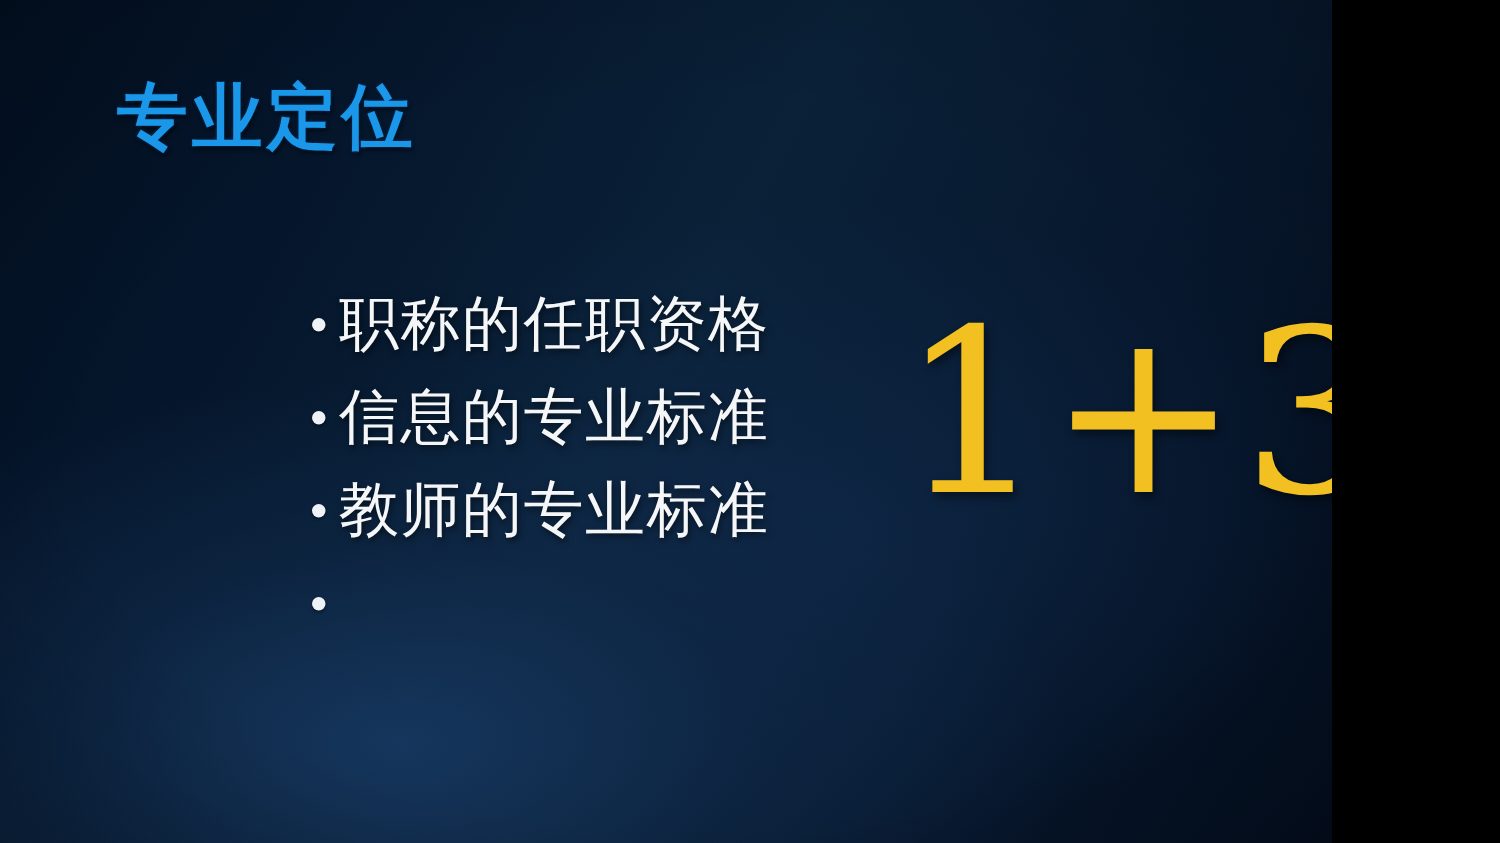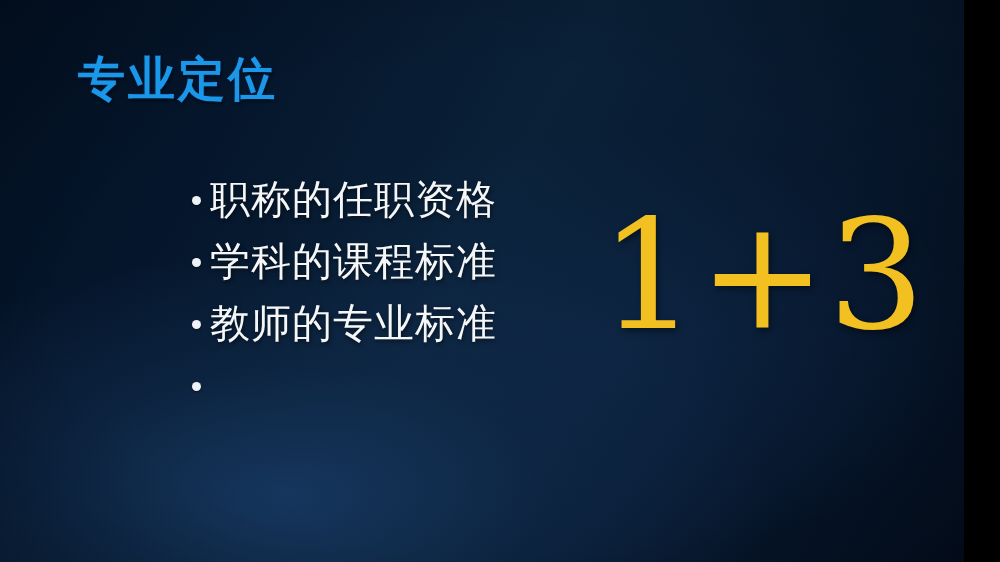--- a/index.html
+++ b/index.html
@@ -2,21 +2,21 @@
 <html><head>
 <meta charset="utf-8">
 <style>
   html, body {
     margin: 0;
     padding: 0;
     background: #000;
   }
   #slide {
     position: relative;
-    width: 964px;
+    width: 888px;
     height: 562px;
     overflow: hidden;
     font-family: "DejaVu Sans", "Liberation Sans", sans-serif;
     background-color: #081c33;
     background-image:
       radial-gradient(ellipse 70% 60% at 30% 88%, rgba(22,55,95,0.95) 0%, rgba(16,42,74,0.55) 38%, rgba(8,26,48,0.0) 72%),
       radial-gradient(ellipse 55% 55% at 62% 62%, rgba(18,46,82,0.55) 0%, rgba(10,30,54,0.0) 70%),
       linear-gradient(118deg, #021022 0%, #05162c 22%, #0a2138 48%, #07182e 72%, #030d1d 100%);
   }
   
@@ -39,21 +39,21 @@
     text-shadow: 0 0 2px rgba(10,60,110,0.85), 1px 2px 3px rgba(0,0,0,0.55);
     white-space: nowrap;
     line-height: 1.15;
   }
 
   #bullets {
     position: absolute;
     left: 192px;
     top: 168px;
     list-style: none;
-    margin: 0;
+    margin: 16px;
     padding: 0;
   }
   #bullets li {
     display: flex;
     align-items: center;
     height: 62px;
     color: #f4f6f8;
     font-size: 40px;
     font-weight: 500;
     letter-spacing: 1px;
@@ -97,21 +97,21 @@
 
   <div id="title">专业定位</div>
 
   <ul id="bullets">
     <li>
       <span class="bullet-dot"></span>
       <span>职称的任职资格</span>
     </li>
     <li>
       <span class="bullet-dot"></span>
-      <span>学科的课程标准</span>
+      <span>信息的专业标准</span>
     </li>
     <li>
       <span class="bullet-dot"></span>
       <span>教师的专业标准</span>
     </li>
     <li>
       <span class="bullet-dot"></span>
     </li>
   </ul>
 

